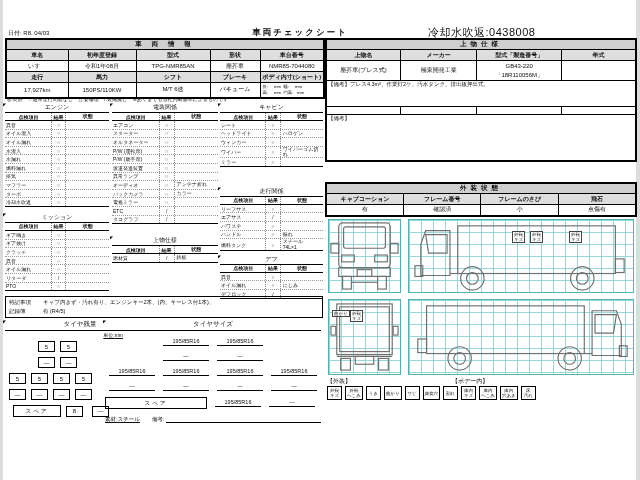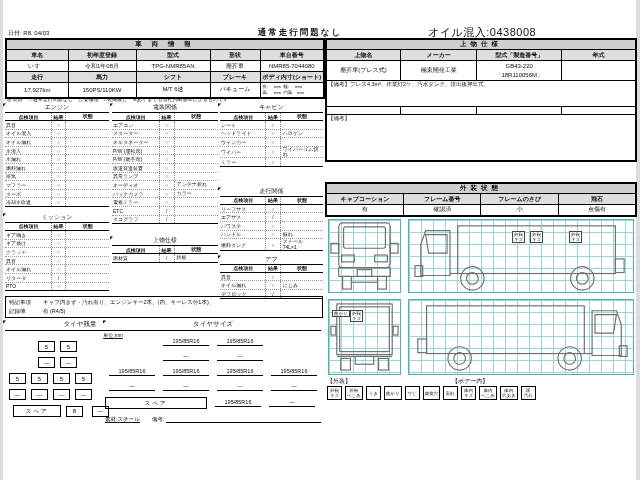--- a/index.html
+++ b/index.html
@@ -93,22 +93,22 @@
   #dmg-legend{position:absolute;left:327px;top:386px;display:flex;gap:3px;align-items:stretch}
   .dchip{border:1px solid #000;font-size:4.5px;line-height:1.15;text-align:center;white-space:pre-line;min-width:15px;padding:1px;display:flex;align-items:center;justify-content:center}
 </style>
 </head>
 <body>
 
 <div class="edge" id="edge-l"></div>
 <div class="edge" id="edge-r"></div>
 
 <div class="abs hdr-date">日付: R8. 04/03</div>
-<div class="abs hdr-title">通常走行問題なし</div>
-<div class="abs hdr-no">オイル混入:0438008</div>
+<div class="abs hdr-title">車両チェックシート</div>
+<div class="abs hdr-no">冷却水吹返:0438008</div>
 
 <table class="sheet" id="info">
   <colgroup>
       <col style="width:62px">
       <col style="width:68px">
       <col style="width:74px">
       <col style="width:50px">
       <col style="width:64px">
     </colgroup>
   <tbody>

